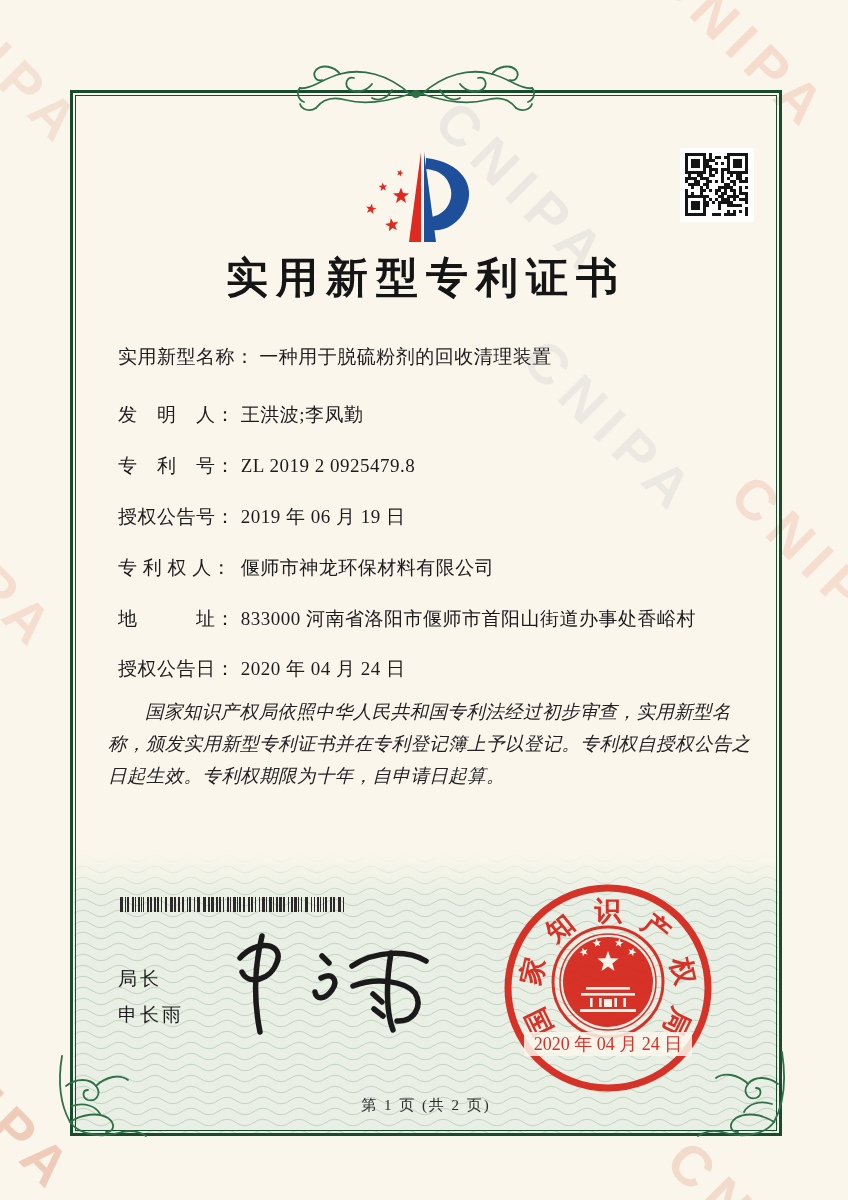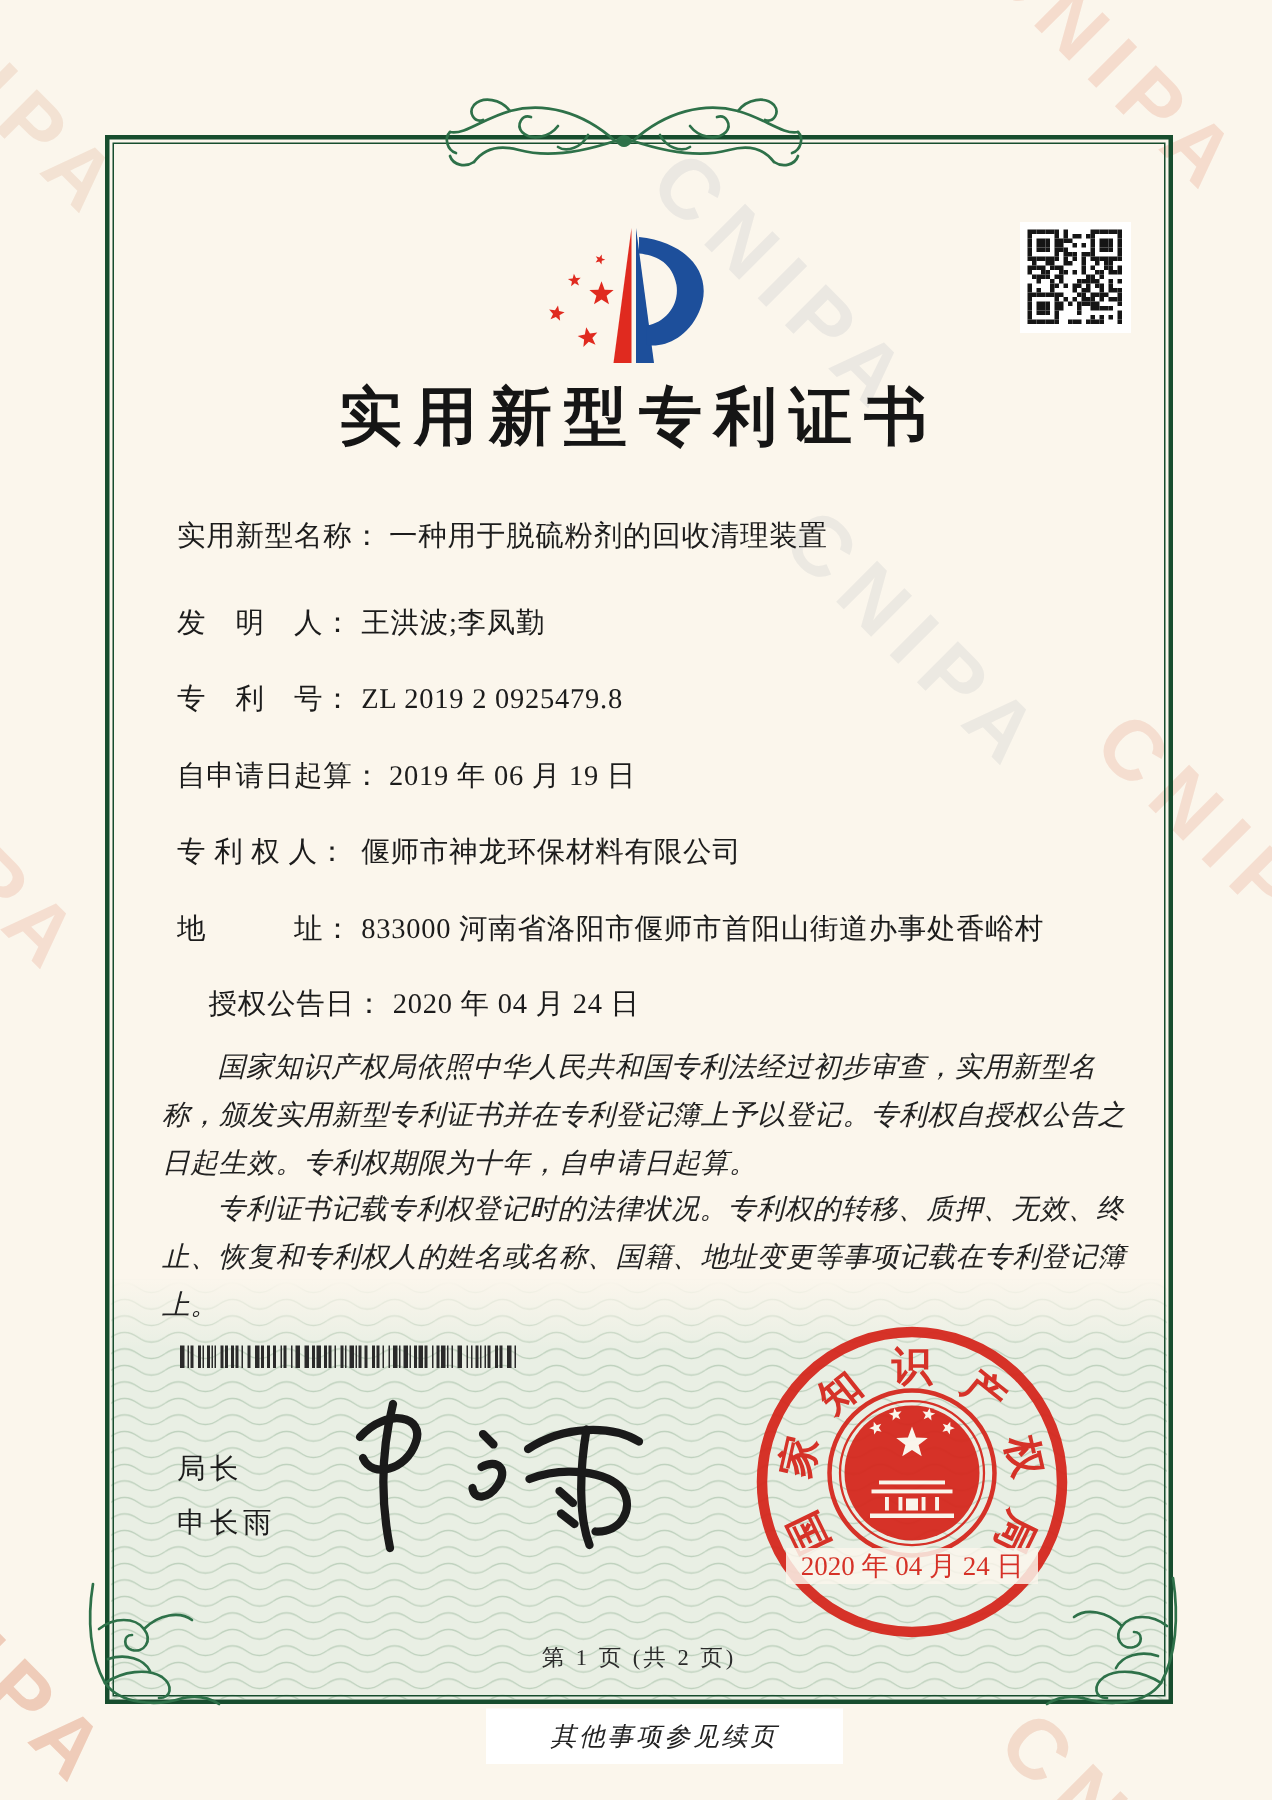--- a/index.html
+++ b/index.html
@@ -608,39 +608,38 @@
   </div>
   <div class="field" style="top:402px;">
     <span class="lbl">发　明　人：</span>
     <span class="val">王洪波;李凤勤</span>
   </div>
   <div class="field" style="top:453px;font-family:Liberation Serif, serif;">
     <span class="lbl">专　利　号：</span>
     <span class="val">ZL 2019 2 0925479.8</span>
   </div>
   <div class="field" style="top:504px;">
-    <span class="lbl">自申请日起算：</span>
+    <span class="lbl">授权公告号：</span>
     <span class="val">2019 年 06 月 19 日</span>
   </div>
   <div class="field" style="top:555px;">
     <span class="lbl">专 利 权 人：</span>
     <span class="val">偃师市神龙环保材料有限公司</span>
   </div>
   <div class="field" style="top:606px;">
     <span class="lbl">地　　　址：</span>
     <span class="val">833000 河南省洛阳市偃师市首阳山街道办事处香峪村</span>
   </div>
-  <div class="field" style="top:656px; width:640px;margin-left:21px;">
+  <div class="field" style="top:656px; width:640px;">
     <span class="lbl">授权公告日：</span>
     <span class="val">2020 年 04 月 24 日</span>
   </div>
 
   <div class="body-text">
     <p>国家知识产权局依照中华人民共和国专利法经过初步审查，实用新型名称，颁发实用新型专利证书并在专利登记簿上予以登记。专利权自授权公告之日起生效。专利权期限为十年，自申请日起算。</p>
-    <p>专利证书记载专利权登记时的法律状况。专利权的转移、质押、无效、终止、恢复和专利权人的姓名或名称、国籍、地址变更等事项记载在专利登记簿上。</p>
   </div>
 
   <div class="barcode" id="barcode">
       <i class="b" style="width: 3px;"></i>
       <i style="width: 2px;"></i>
       <i class="b" style="width: 1px;"></i>
       <i style="width: 1px;"></i>
       <i class="b" style="width: 2px;"></i>
       <i style="width: 3px;"></i>
       <i class="b" style="width: 2px;"></i>
@@ -807,15 +806,14 @@
         <text x="114.0" y="37.0" text-anchor="middle" dominant-baseline="central" transform="rotate(0.0 114.0 37.0)">识</text>
         <text x="162.1" y="53.9" text-anchor="middle" dominant-baseline="central" transform="rotate(38.7 162.1 53.9)">产</text>
         <text x="189.1" y="97.1" text-anchor="middle" dominant-baseline="central" transform="rotate(77.3 189.1 97.1)">权</text>
         <text x="183.2" y="147.8" text-anchor="middle" dominant-baseline="central" transform="rotate(116.0 183.2 147.8)">局</text>
       </g>
     <rect x="30" y="158" width="168" height="24" fill="#fbf6ec" opacity="0.85"></rect>
     <text x="114" y="176" text-anchor="middle" fill="#d5281e" font-size="18" font-family="&quot;Liberation Serif&quot;,&quot;DejaVu Serif&quot;,serif">2020 年 04 月 24 日</text>
   </svg>
 
   <div class="page-footer">第 1 页 (共 2 页)</div>
-  <div class="note-box">其他事项参见续页</div>
 
 </div>
 
 </body></html>

